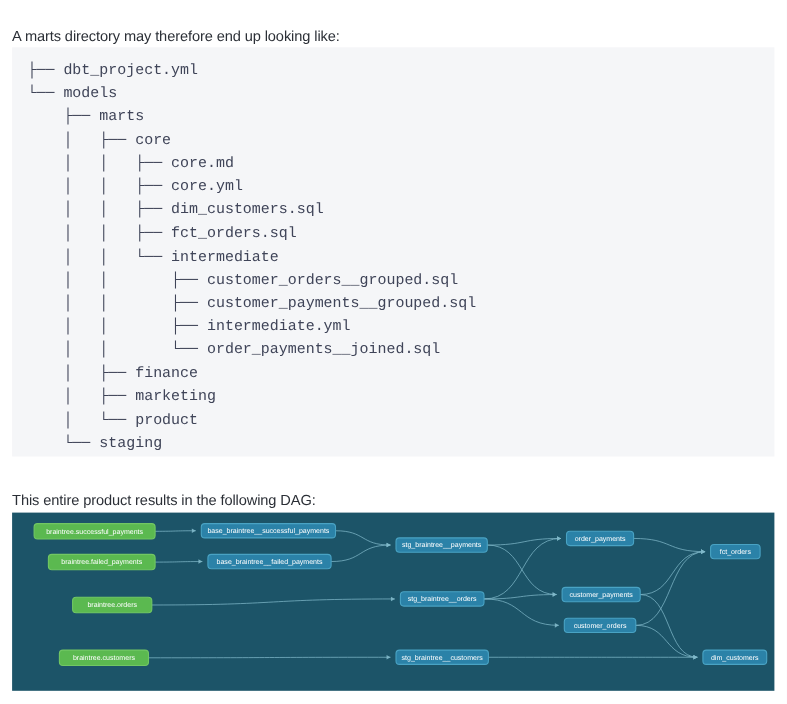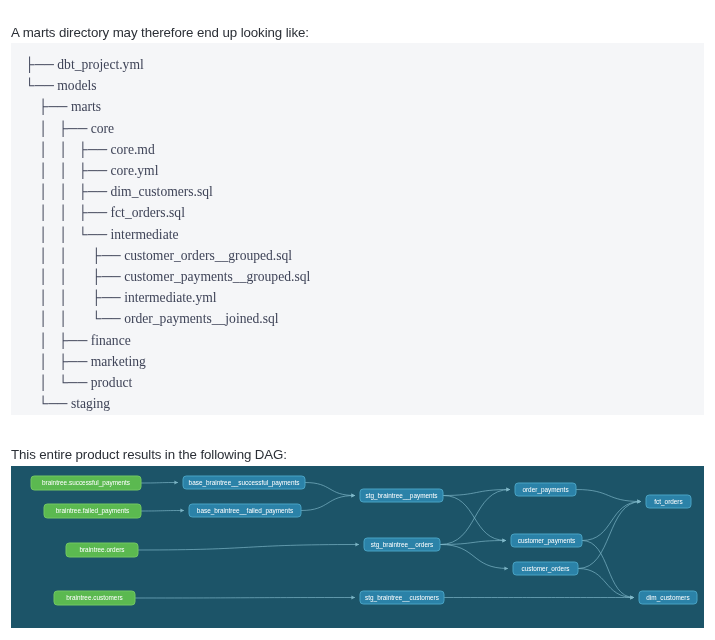--- a/index.html
+++ b/index.html
@@ -34,21 +34,21 @@
     top: 43px;
     width: 693px;
     height: 372px;
     background: #f5f6f8;
     box-sizing: border-box;
     padding: 11px 0 0 14px;
     overflow: hidden;
   }
   #code-block pre {
     margin: 0;
-    font-family: Liberation Serif, serif;
+    font-family: Liberation Mono, monospace;
     font-size: 13.6px;
     line-height: 21.2px;
     color: #3f4458;
     white-space: pre;
     letter-spacing: 0px;
   }
 
   
   #dag-panel {
     position: absolute;

